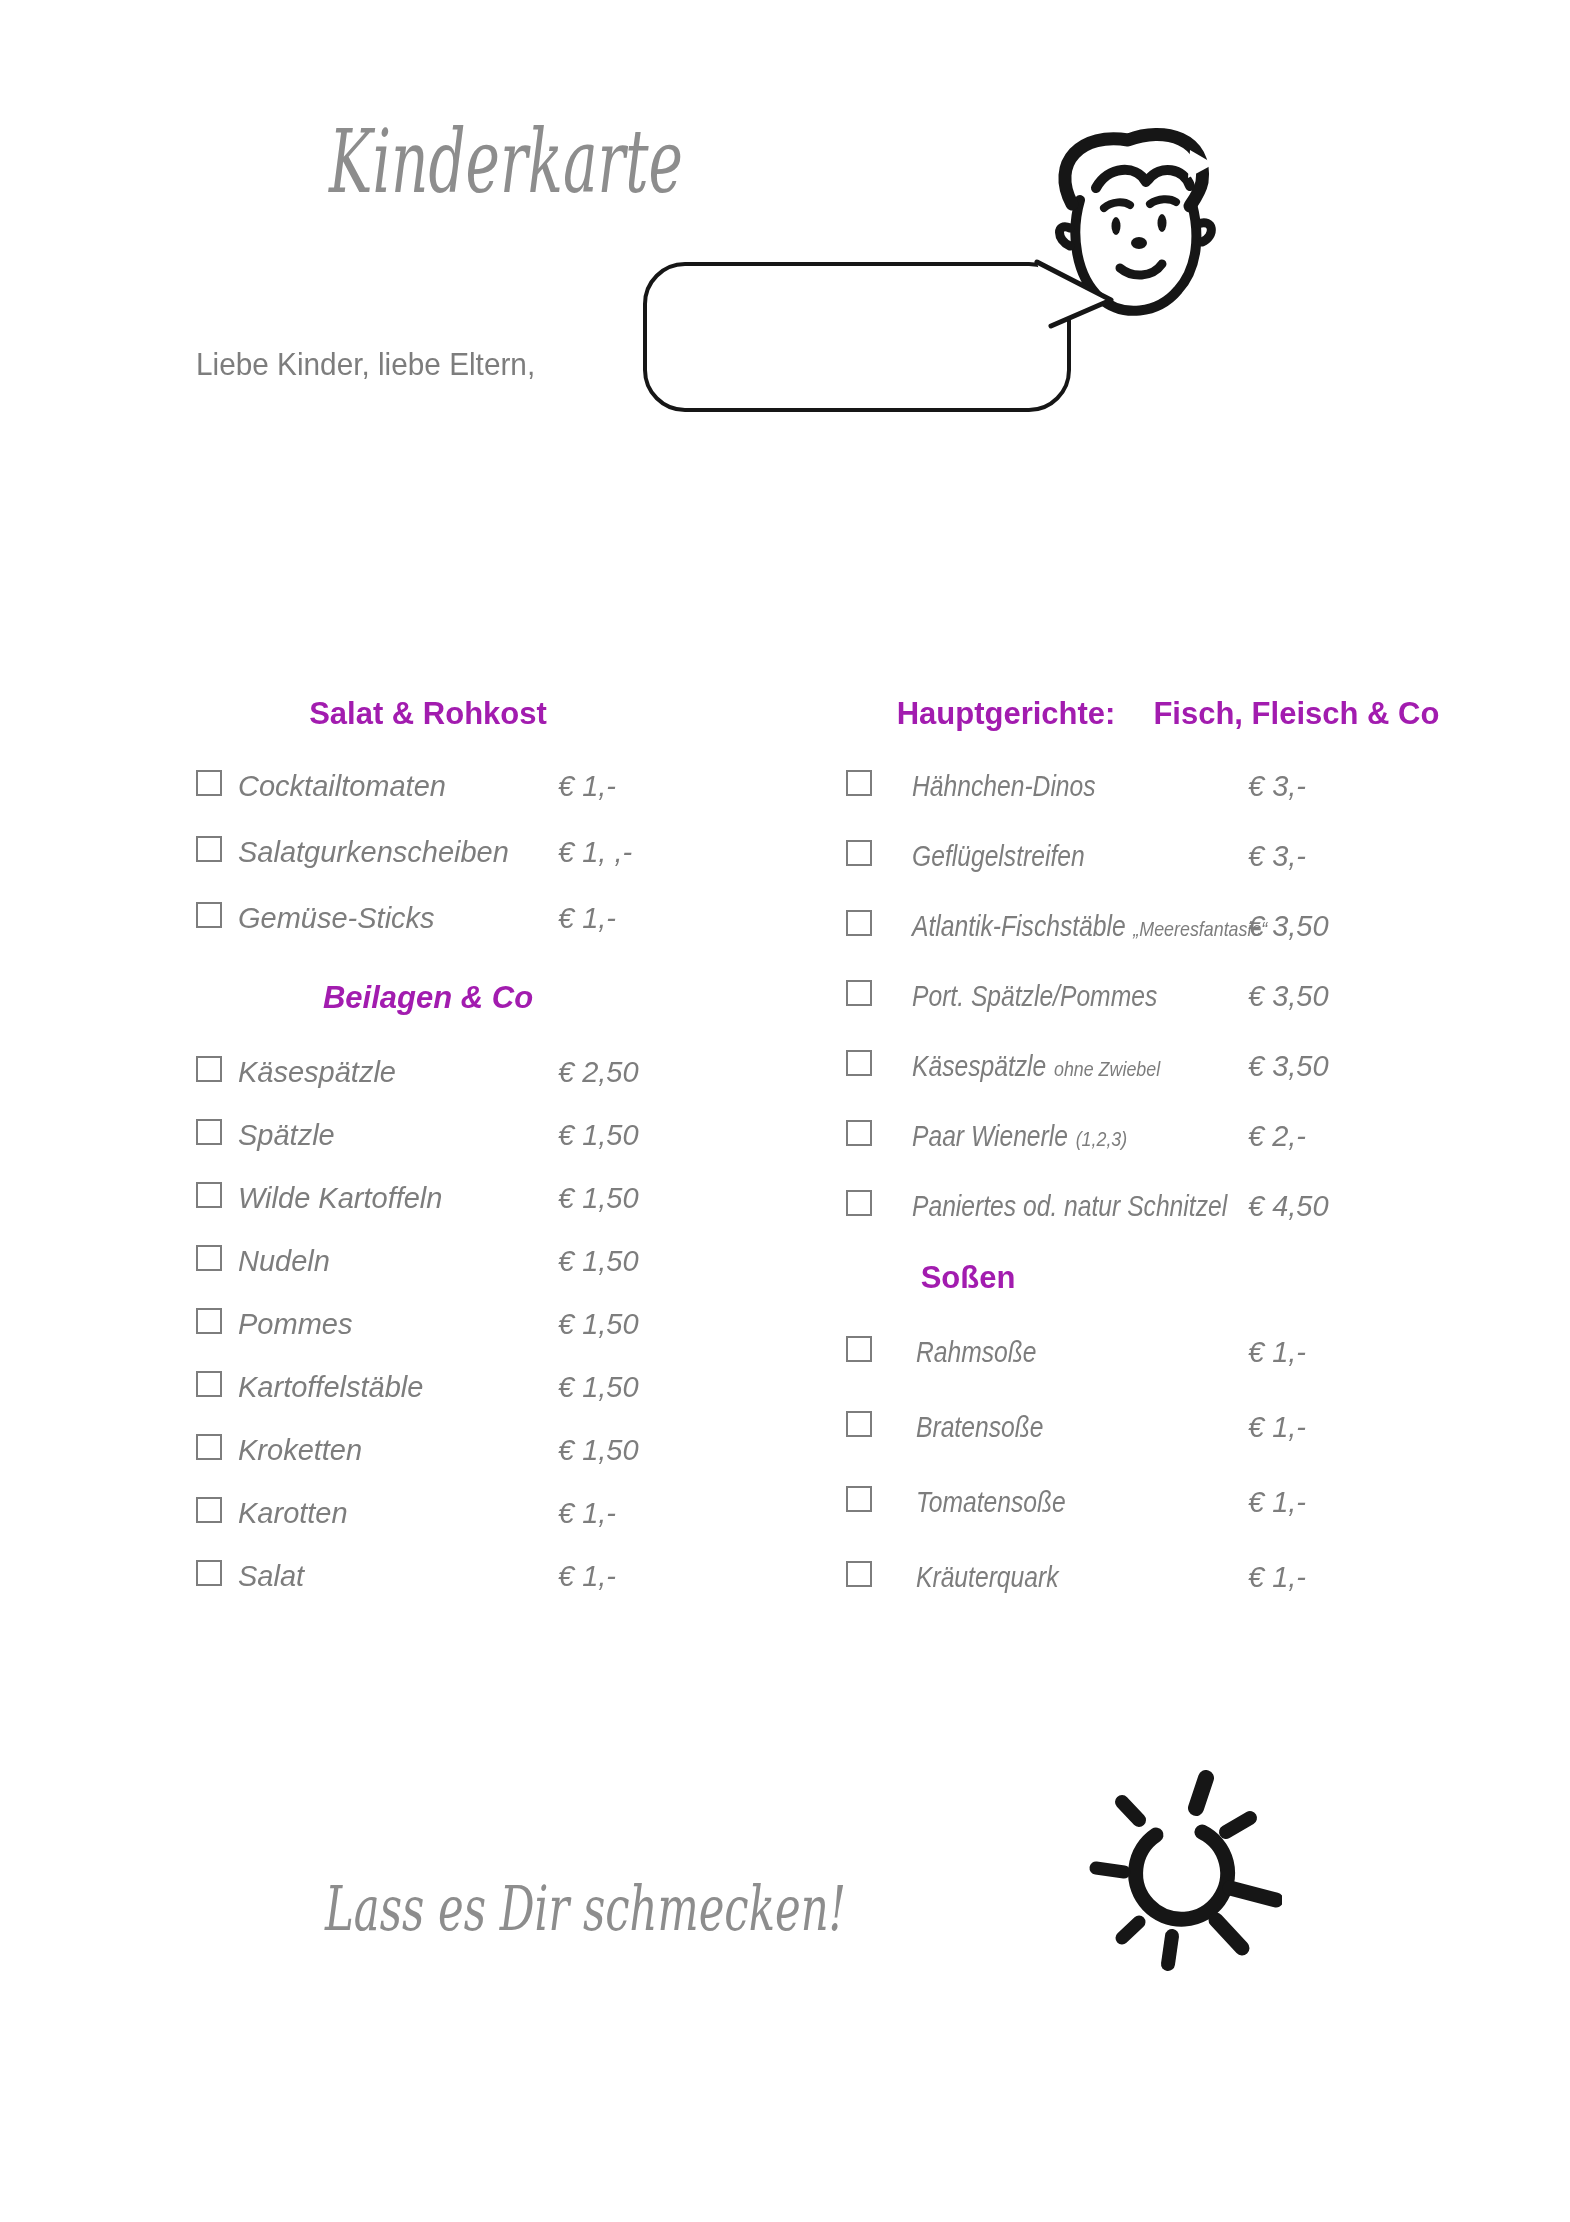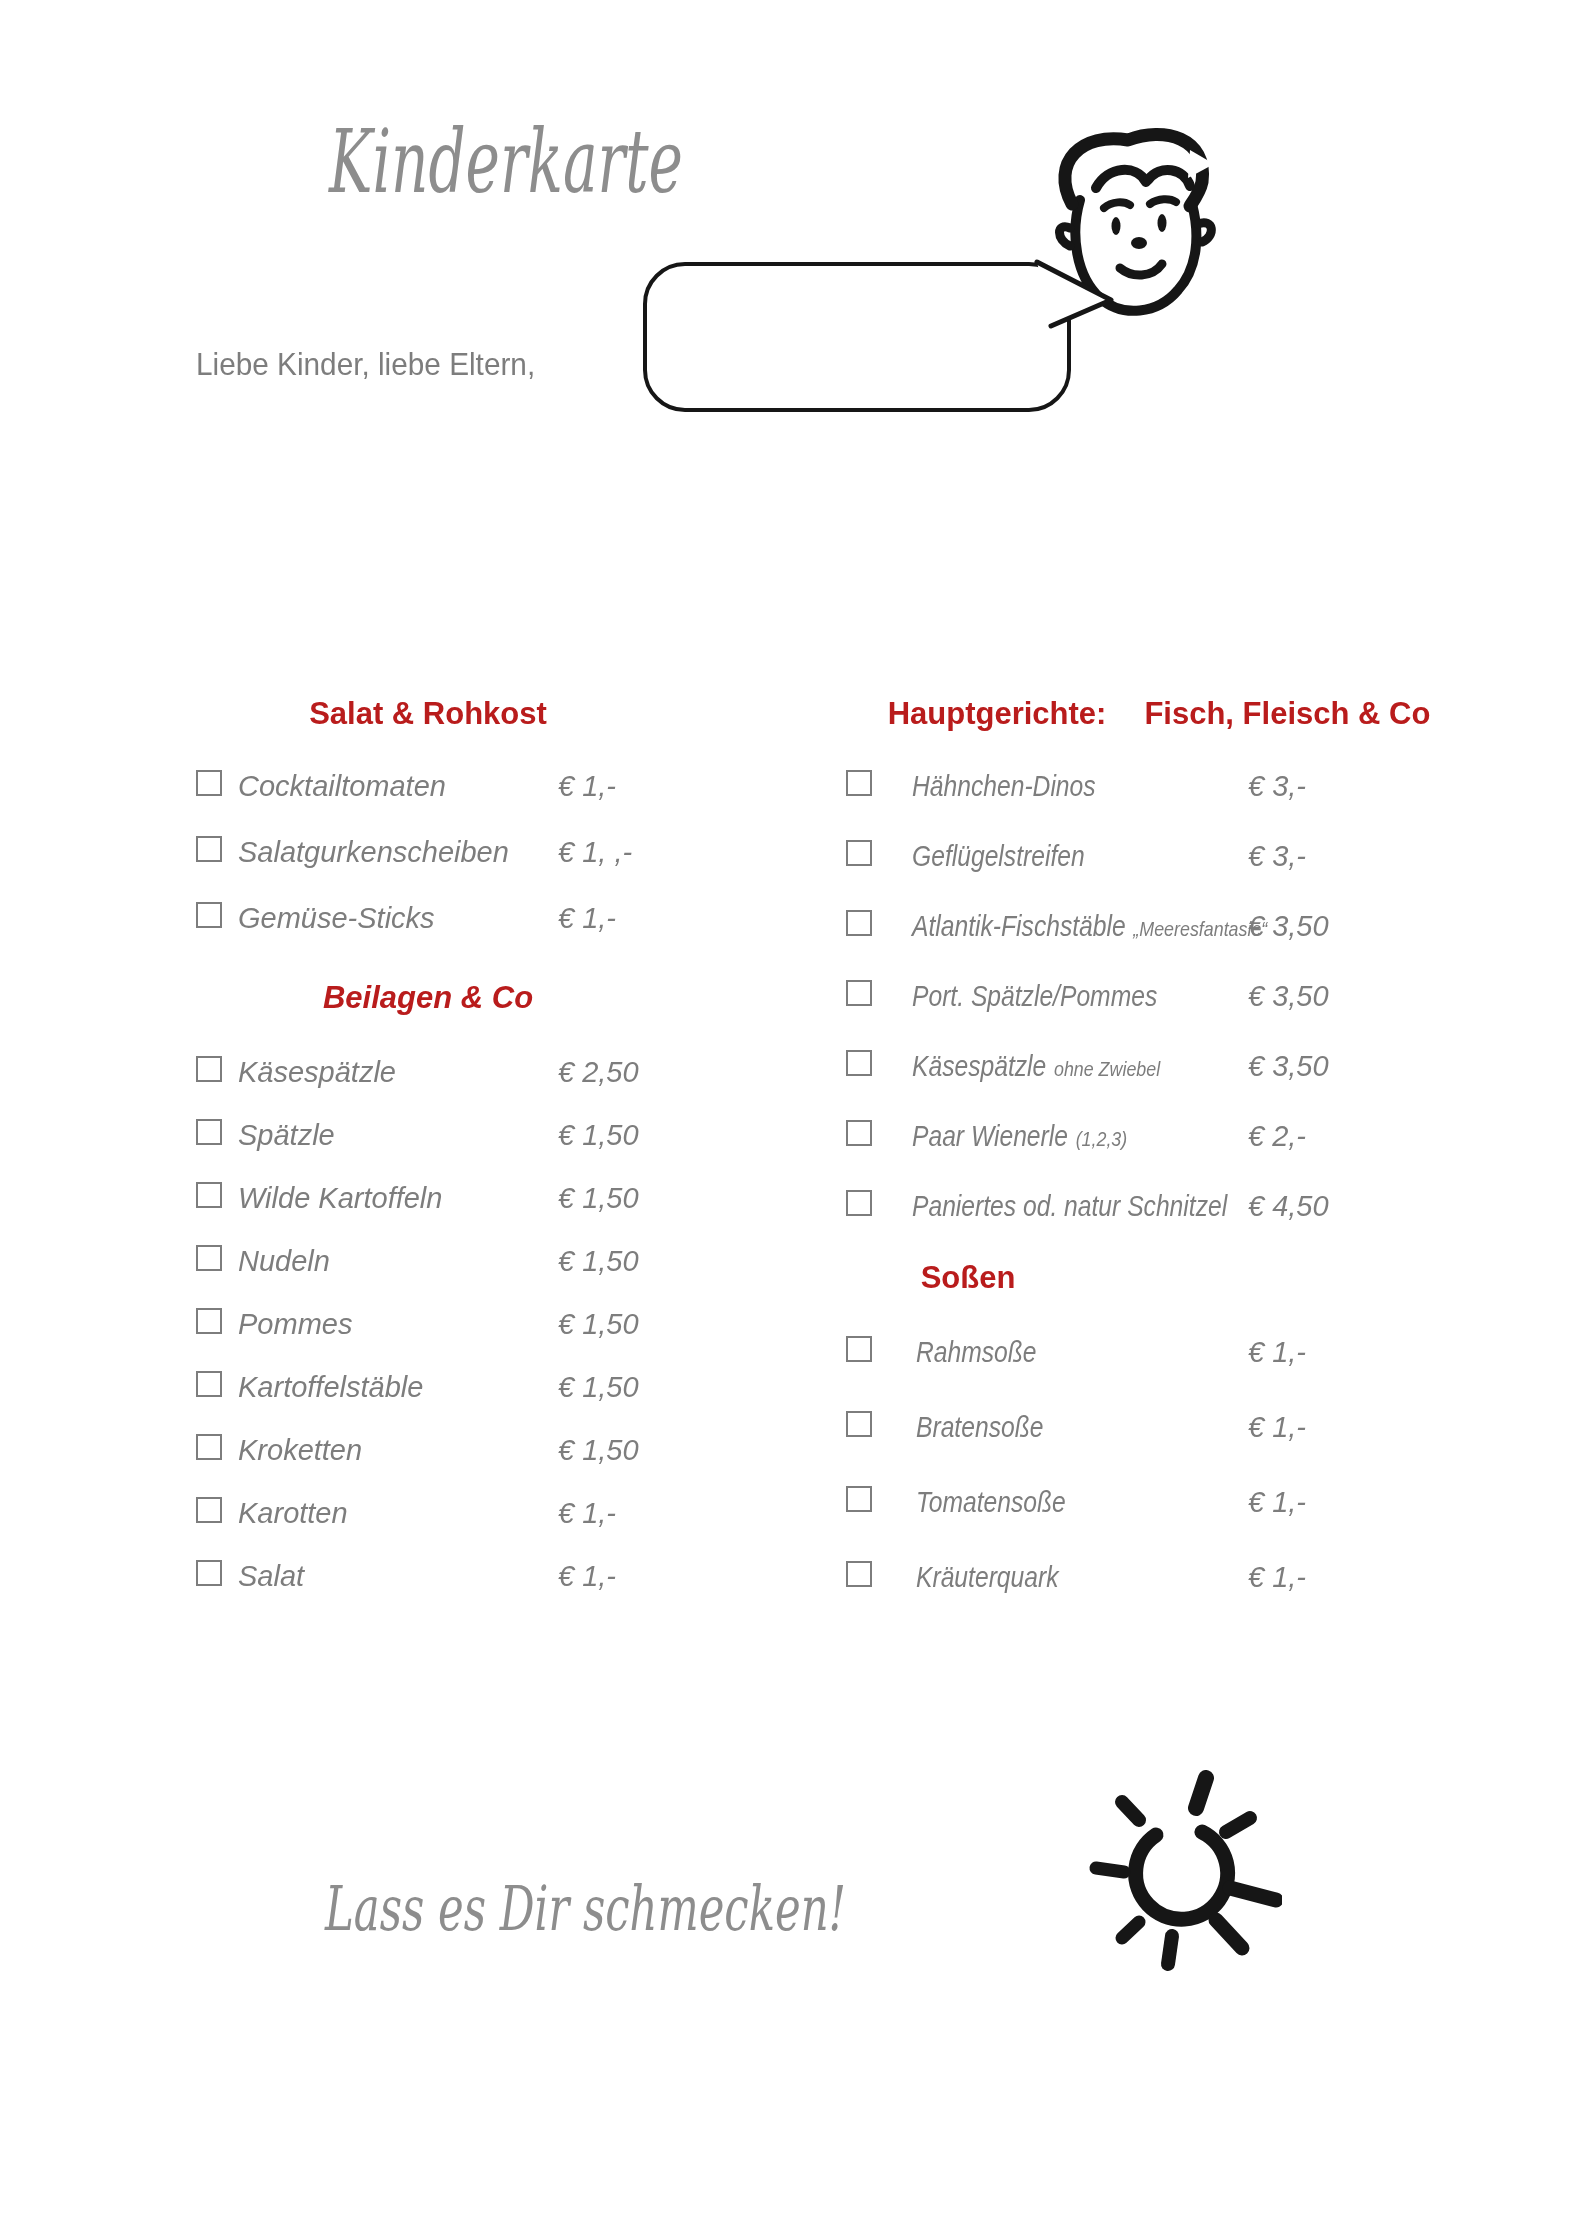--- a/index.html
+++ b/index.html
@@ -24,24 +24,24 @@
 
   .greeting{position:absolute;left:168px;top:346px;font-size:32px;color:#7d7d7d;
           transform:scaleX(.93);transform-origin:left center;white-space:nowrap;}
   .intro{position:absolute;left:165px;top:426px;font-size:32px;color:#7d7d7d;line-height:48px;}
   .intro-line{white-space:nowrap;}
 
   
   .col{position:absolute;top:696px;}
   .col-left{left:150px;width:500px;}
   .col-right{left:810px;width:540px;}
-  .heading{font-size:31px;font-weight:bold;color:#b91c1c;line-height:36px;text-align:center;}
+  .heading{font-size:31px;font-weight:bold;color:#a21caf;line-height:36px;text-align:center;}
   .h-salat{margin-bottom:38px;}
   .h-beilagen{margin-top:46px;margin-bottom:40px;font-style:italic;}
-  .h-haupt{margin-bottom:38px;display:flex;justify-content:center;gap:38px;position:relative;left:51px;white-space:nowrap;}
+  .h-haupt{margin-bottom:38px;display:flex;justify-content:center;gap:38px;position:relative;left:60px;white-space:nowrap;}
   .h-sossen{margin-top:34px;margin-bottom:40px;width:260px;}
   .row{position:relative;height:32px;margin-bottom:34px;display:flex;align-items:flex-start;font-style:italic;}
   .col-left .row{padding-left:18px;}
   .col-right .row{padding-left:8px;}
   .g2 .row{margin-bottom:31px;}
   .g3 .row{margin-bottom:38px;gap:24px;}
   .g4 .row{margin-bottom:43px;gap:28px;}
   .cb{width:22px;height:22px;border:2px solid #7d7d7d;flex:none;margin-right:16px;background:#fff;}
   .lbl{font-size:29px;color:#7d7d7d;white-space:nowrap;}
   .col-right .lbl{transform:scaleX(.85);transform-origin:left center;}

